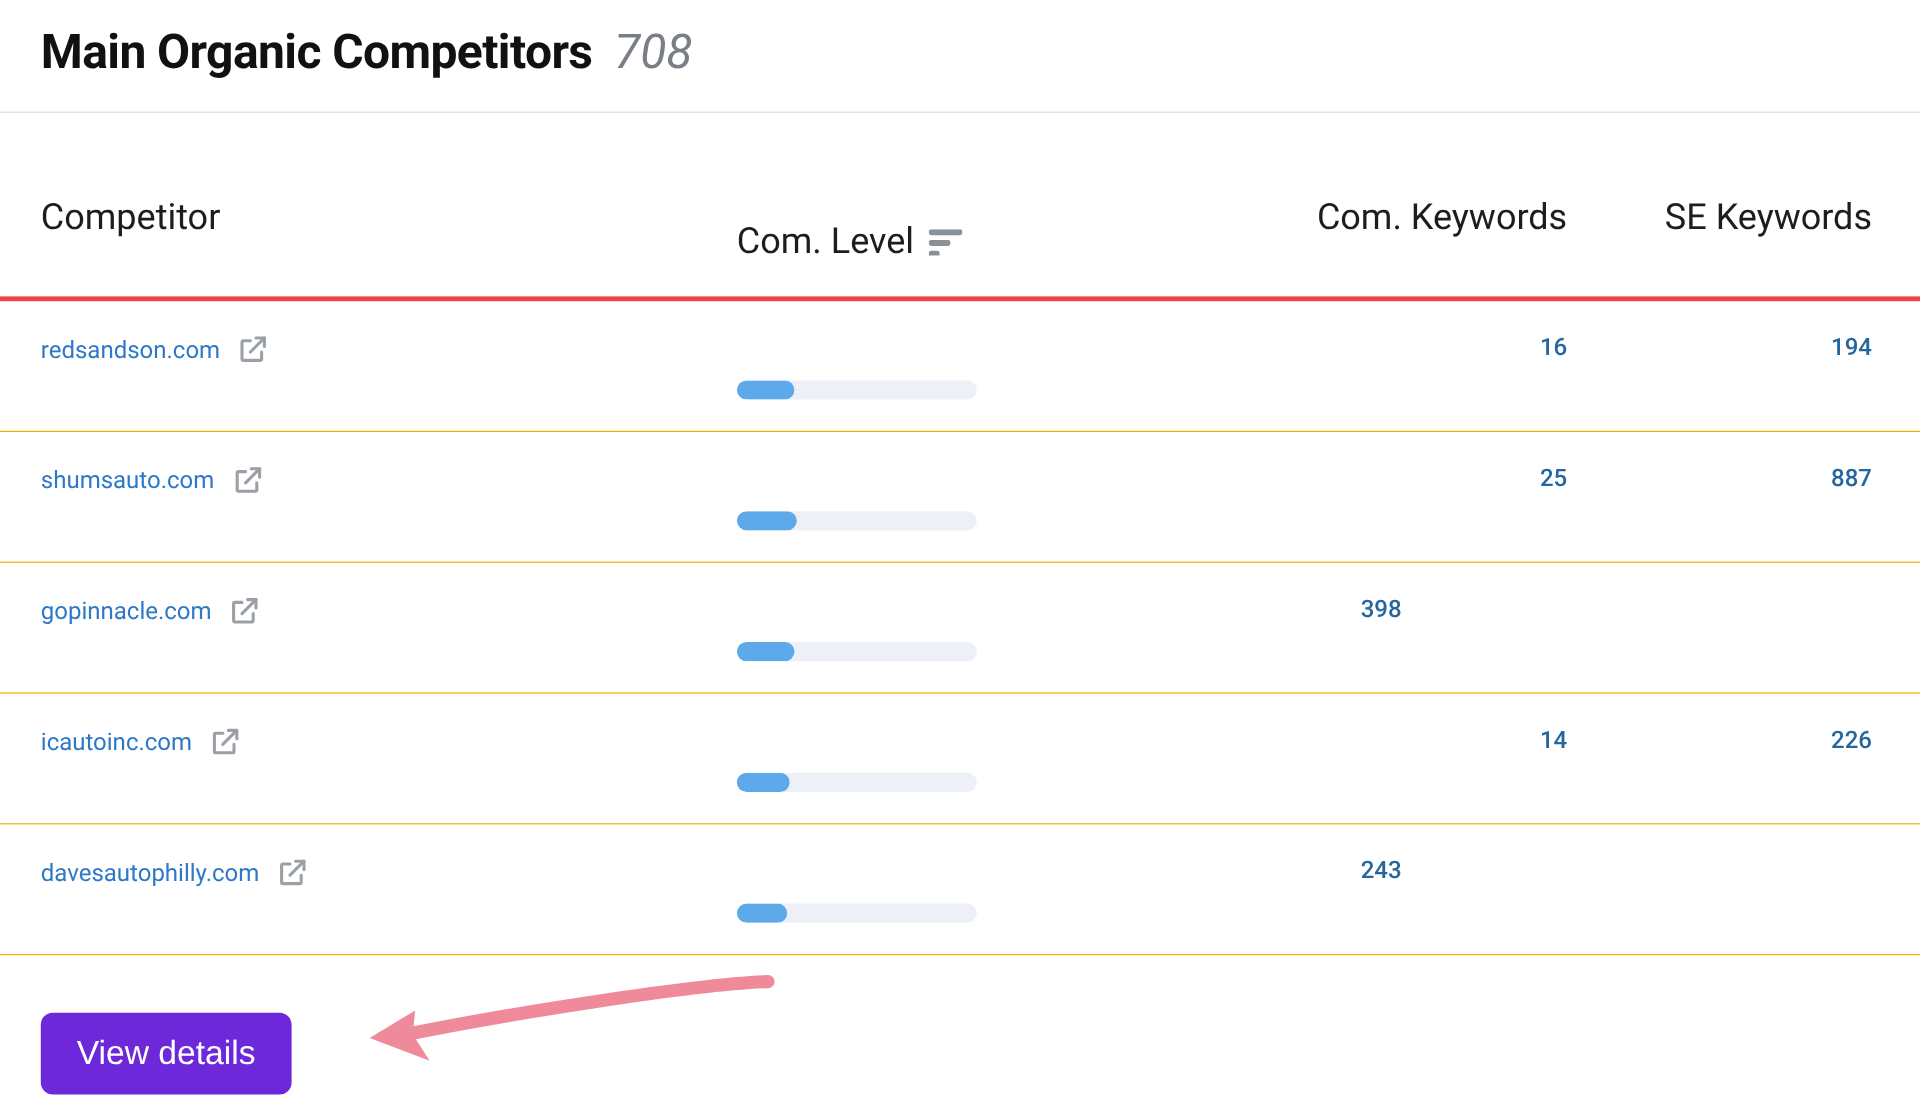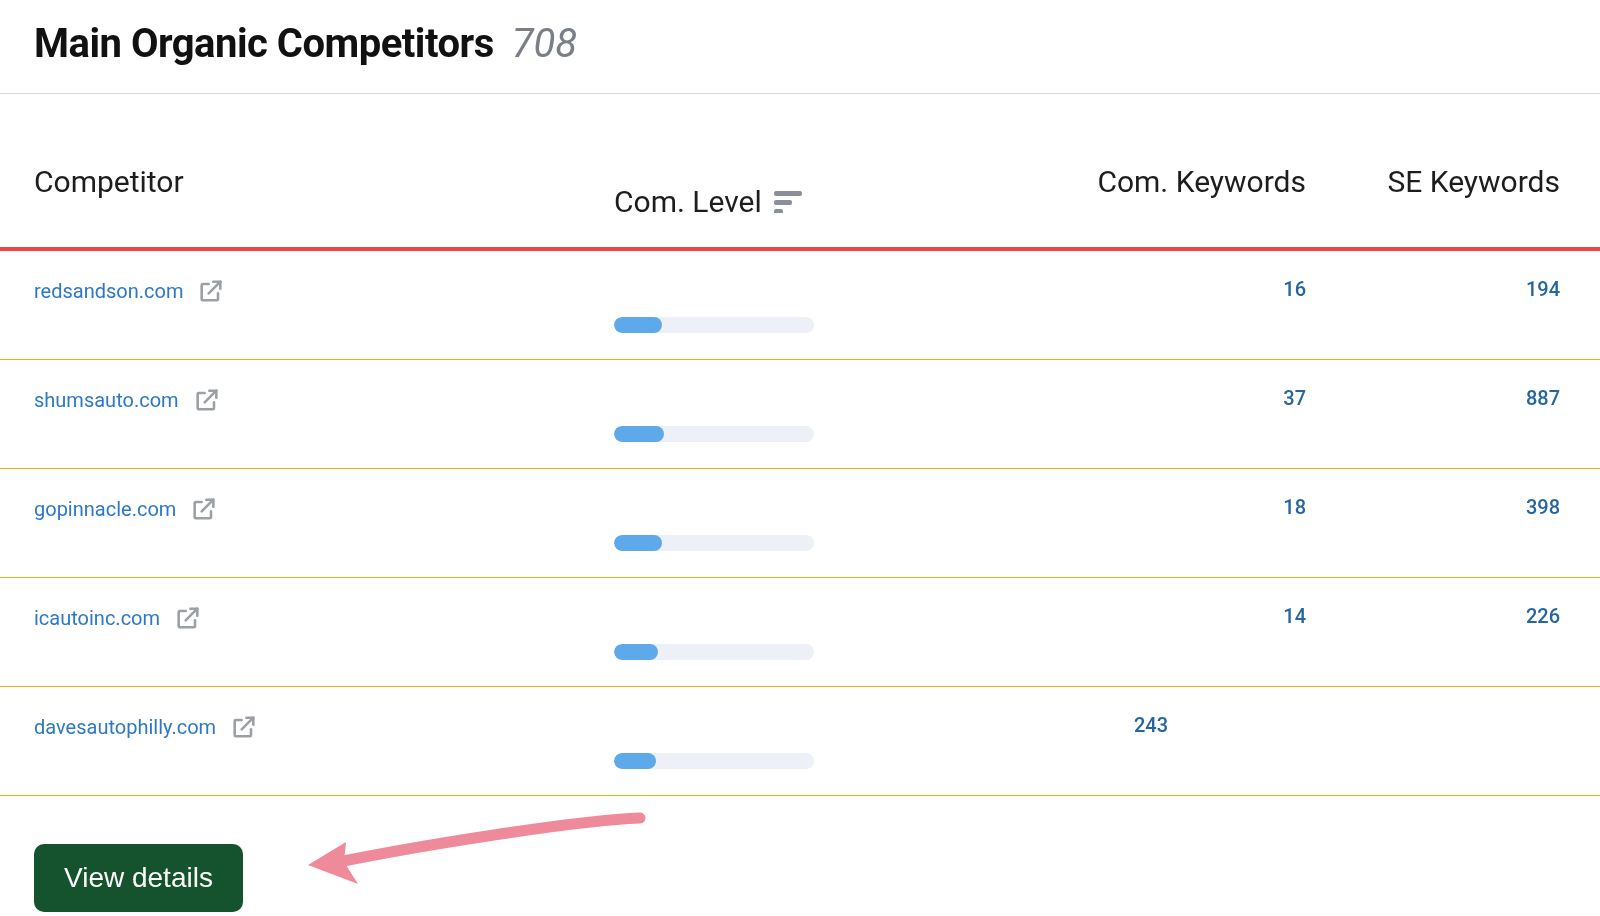--- a/index.html
+++ b/index.html
@@ -113,21 +113,21 @@
     border-radius: 10px;
   }
   .footer {
     padding: 48px 34px 0 34px;
     position: relative;
   }
   .btn {
     display: inline-flex;
     align-items: center;
     justify-content: center;
-    background: #14532d;
+    background: #6d28d9;
     color: #ffffff;
     font-size: 28px;
     font-weight: 500;
     padding: 18px 30px;
     border: none;
     border-radius: 10px;
     cursor: pointer;
   }
   .arrow-annotation {
     position: absolute;
@@ -199,40 +199,39 @@
                 <path d="M20 4L10 14"></path>
                 <path d="M18 14v5a1 1 0 0 1-1 1H5a1 1 0 0 1-1-1V7a1 1 0 0 1 1-1h5"></path>
               </svg>
             </span>
           </div>
           <div class="col-level">
             <div class="bar-track">
               <div class="bar-fill" style="width:25%"></div>
             </div>
           </div>
-          <div class="col-kw"><span class="num link">37</span></div>
+          <div class="col-kw"><span class="num link">25</span></div>
           <div class="col-se"><span class="num link">887</span></div>
         </div>
         <div class="trow">
           <div class="col-competitor">
             <a class="link">gopinnacle.com</a>
             <span class="ext-icon">
               <svg width="28" height="28" viewBox="0 0 24 24" fill="none" stroke="currentColor" stroke-width="2.2" stroke-linecap="round" stroke-linejoin="round">
                 <path d="M14 4h6v6"></path>
                 <path d="M20 4L10 14"></path>
                 <path d="M18 14v5a1 1 0 0 1-1 1H5a1 1 0 0 1-1-1V7a1 1 0 0 1 1-1h5"></path>
               </svg>
             </span>
           </div>
           <div class="col-level">
             <div class="bar-track">
               <div class="bar-fill" style="width:24%"></div>
             </div>
           </div>
-          <div class="col-kw"><span class="num link">18</span></div>
           <div class="col-se"><span class="num link">398</span></div>
         </div>
         <div class="trow">
           <div class="col-competitor">
             <a class="link">icautoinc.com</a>
             <span class="ext-icon">
               <svg width="28" height="28" viewBox="0 0 24 24" fill="none" stroke="currentColor" stroke-width="2.2" stroke-linecap="round" stroke-linejoin="round">
                 <path d="M14 4h6v6"></path>
                 <path d="M20 4L10 14"></path>
                 <path d="M18 14v5a1 1 0 0 1-1 1H5a1 1 0 0 1-1-1V7a1 1 0 0 1 1-1h5"></path>

